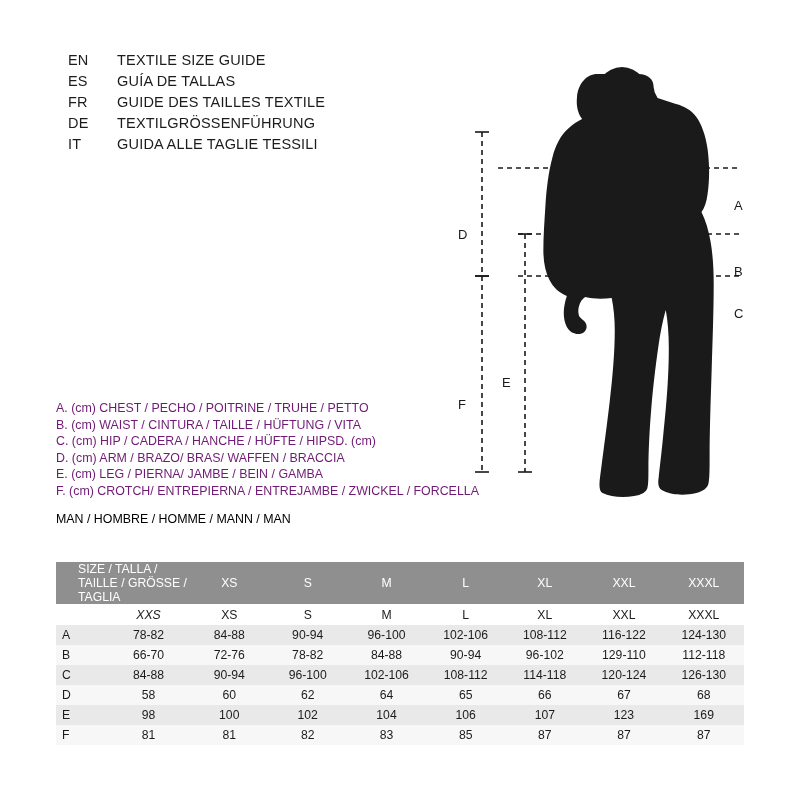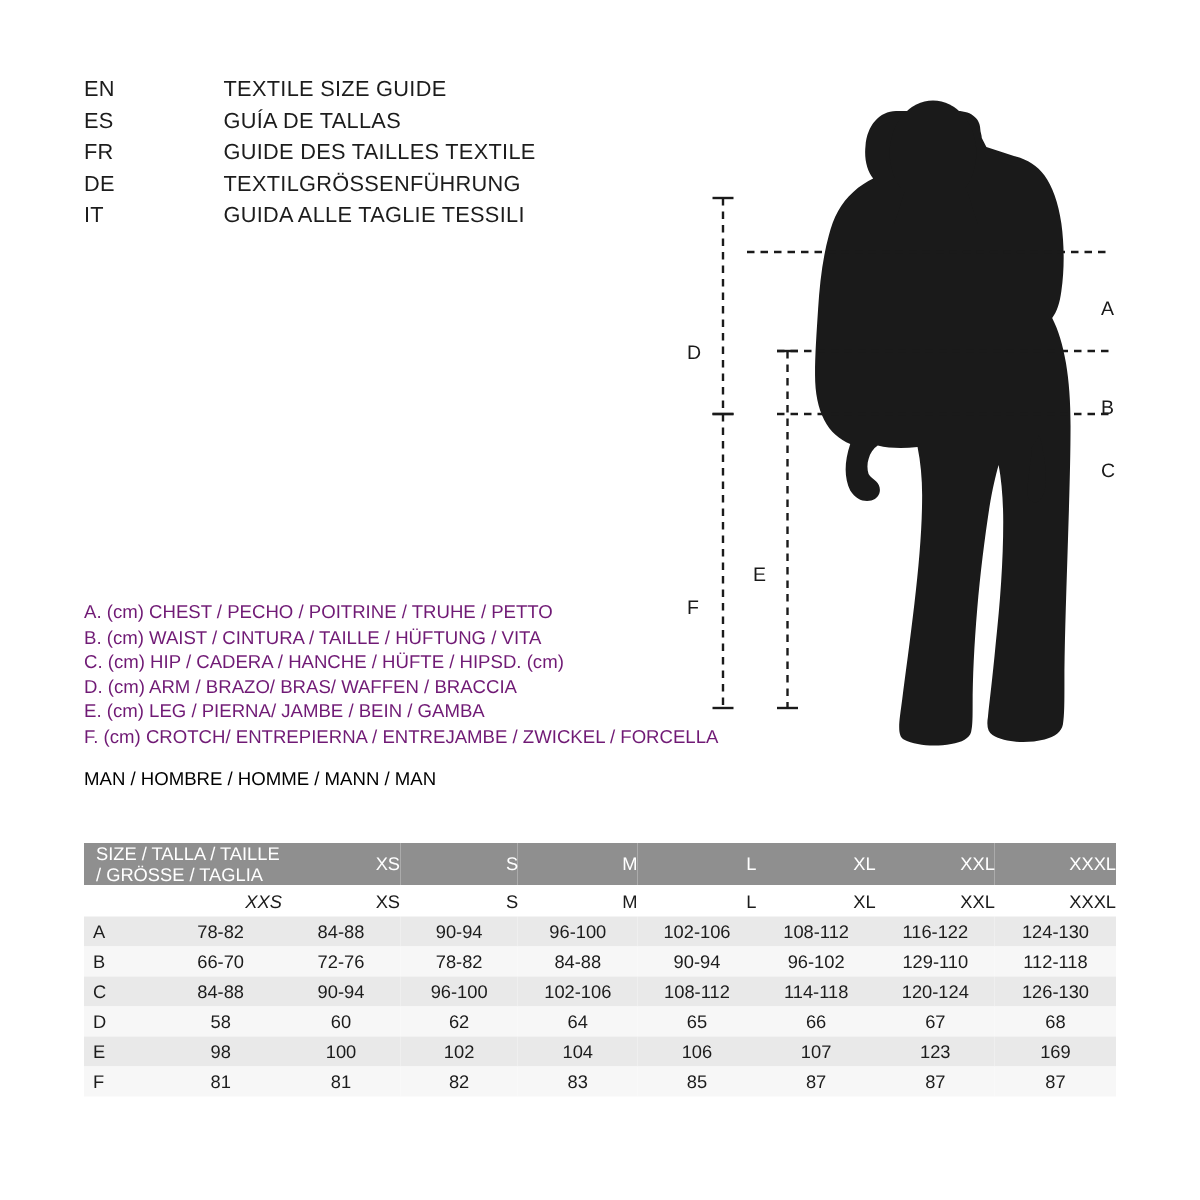--- a/index.html
+++ b/index.html
@@ -32,25 +32,25 @@
     display: flex;
     align-items: baseline;
     height: 21px;
     font-size: 14.5px;
     letter-spacing: 0.2px;
     color: #1c1c1c;
   }
   .title-lang {
     width: 49px;
     flex: 0 0 49px;
+    margin-left: 12px;
   }
   .title-text {
     flex: 1 1 auto;
     white-space: nowrap;
-    margin-left: 44px;
   }
 
   
   .legend-block {
     position: absolute;
     left: 56px;
     top: 400px;
     width: 430px;
   }
   .legend-row {
@@ -99,25 +99,24 @@
     padding: 0;
     height: 20px;
     text-align: center;
     font-weight: normal;
   }
   table.size-table thead th {
     background: #8f8f8f;
     color: #ffffff;
     font-size: 12.2px;
     height: 21px;
-    text-align: right;
   }
   table.size-table thead th.head-label {
     text-align: left;
-    padding-left: 8px;
+    padding-left: 22px;
   }
   table.size-table tbody tr.odd td {
     background: #e9e9e9;
   }
   table.size-table tbody tr.even td {
     background: #f7f7f7;
   }
   table.size-table tbody td.row-label {
     text-align: left;
     padding-left: 6px;

